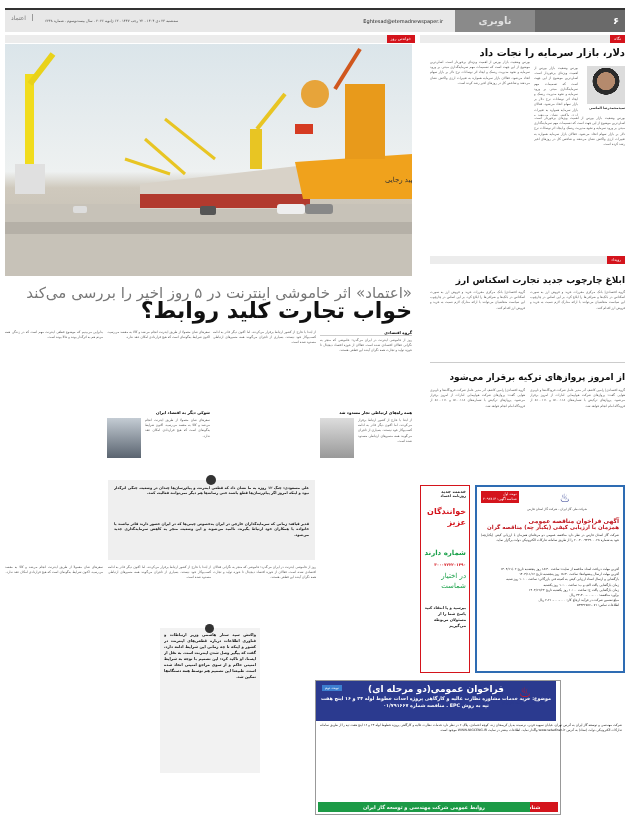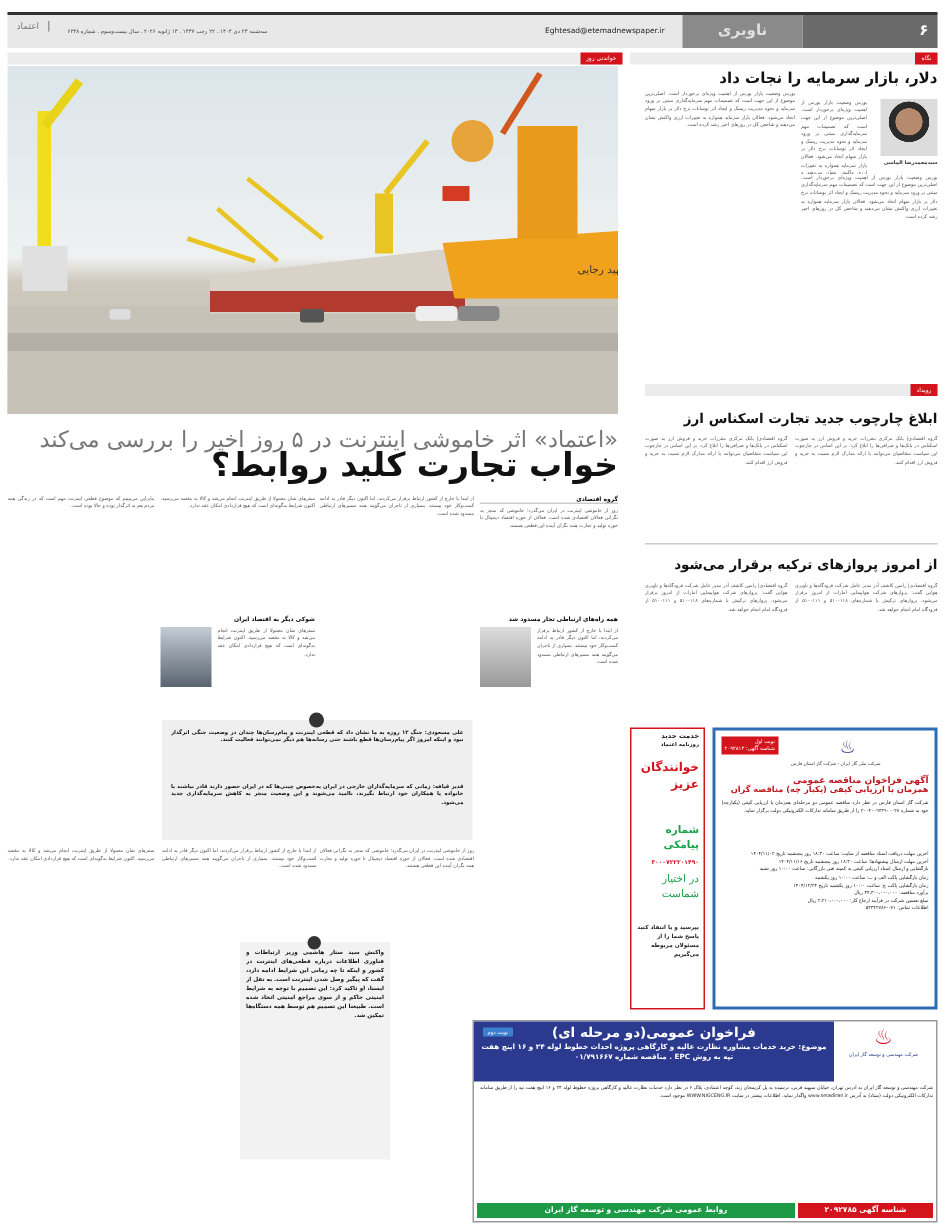--- a/index.html
+++ b/index.html
@@ -135,27 +135,27 @@
     <div class="txt" style="color:#222;height:5.2px">برآورد مناقصه: ۴۴،۳۰۰،۰۰۰،۰۰۰ ریال</div>
     <div class="txt" style="color:#222;height:5.2px">مبلغ تضمین شرکت در فرآیند ارجاع کار: ۲،۲۱۰،۰۰۰،۰۰۰ ریال</div>
     <div class="txt" style="color:#222;height:5.2px">اطلاعات تماس: ۰۷۱-۵۳۳۴۲۷۸۶</div>
   </div>
 </div>
 
 <div class="abs" style="top:485px;left:420px;width:50px;height:188px;border:1px solid #d4141c;padding:3px;">
   <div style="font-size:4.5px;font-weight:bold;color:#222">خدمت جدید</div>
   <div style="font-size:3.6px;font-weight:bold;color:#222">روزنامه اعتماد</div>
   <div style="font-size:8px;font-weight:bold;color:#d4141c;margin-top:8px;line-height:11px">خوانندگان عزیز</div>
-  <div style="font-size:7px;font-weight:bold;color:#1aa14a;margin-top:20px;line-height:10px">شماره پیامکی</div>
+  <div style="font-size:7px;font-weight:bold;color:#1aa14a;margin-top:20px;line-height:10px">شماره دارند</div>
   <div style="font-size:4px;font-weight:bold;color:#d4141c;margin-top:4px">۳۰۰۰۷۲۲۲۰۱۴۹۰</div>
   <div style="font-size:7px;font-weight:normal;color:#1aa14a;margin-top:4px;line-height:10px">در اختیار شماست</div>
   <div style="font-size:3.8px;font-weight:bold;color:#222;margin-top:14px;line-height:6px">بپرسید و یا انتقاد کنید پاسخ شما را از مسئولان مربوطه می‌گیریم</div>
 </div>
 
-<div class="abs" style="top:680px;left:315px;width:310px;height:135px;border:1px solid #999">
+<div class="abs" style="top:680px;left:315px;width:246px;height:135px;border:1px solid #999">
   <div class="ad2" style="position:absolute;top:0;left:0;width:240px;height:40px;padding:2px 4px;color:#fff">
     <div style="position:absolute;top:4px;left:6px;background:#3c7fd0;color:#fff;font-size:3.5px;padding:1px 3px">نوبت دوم</div>
     <div style="font-size:9px;font-weight:bold;text-align:center;line-height:12px">فراخوان عمومی(دو مرحله ای)</div>
     <div style="font-size:4.8px;font-weight:bold;text-align:center;line-height:7px;color:#fff">موضوع: خرید خدمات مشاوره نظارت عالیه و کارگاهی پروژه احداث خطوط لوله ۲۴ و ۱۶ اینچ هفت تپه به روش EPC . مناقصه شماره ۰۱/۷۹۱۶۶۷</div>
   </div>
   <div style="position:absolute;top:2px;right:4px;width:62px;height:36px;text-align:center">
     <div style="font-size:14px;color:#d4141c;line-height:18px">♨</div>
     <div style="font-size:3.2px;color:#2b3a8f">شرکت مهندسی و توسعه گاز ایران</div>
   </div>
   <div class="txt" style="position:absolute;top:42px;left:4px;width:302px;height:75px;color:#222">شرکت مهندسی و توسعه گاز ایران به آدرس تهران، خیابان سپهبد قرنی، نرسیده به پل کریمخان زند، کوچه اعتمادی، پلاک ۶ در نظر دارد خدمات نظارت عالیه و کارگاهی پروژه خطوط لوله ۲۴ و ۱۶ اینچ هفت تپه را از طریق سامانه تدارکات الکترونیکی دولت (ستاد) به آدرس www.setadiran.ir واگذار نماید. اطلاعات بیشتر در سایت WWW.NIGCENG.IR موجود است.</div>

